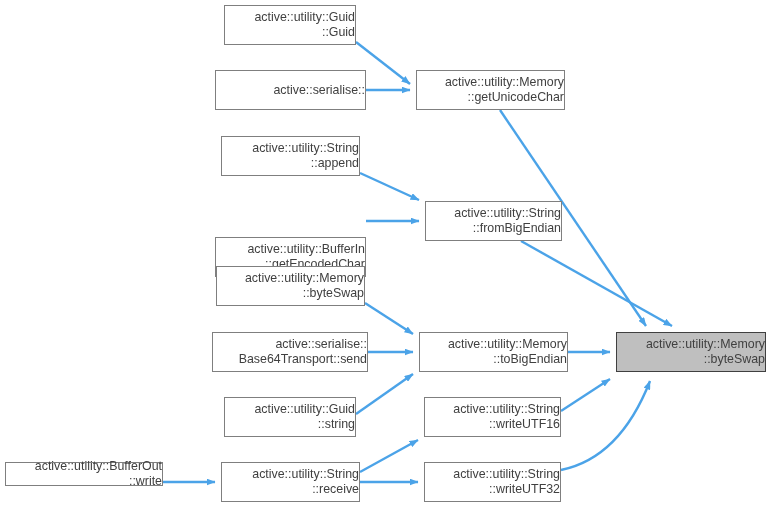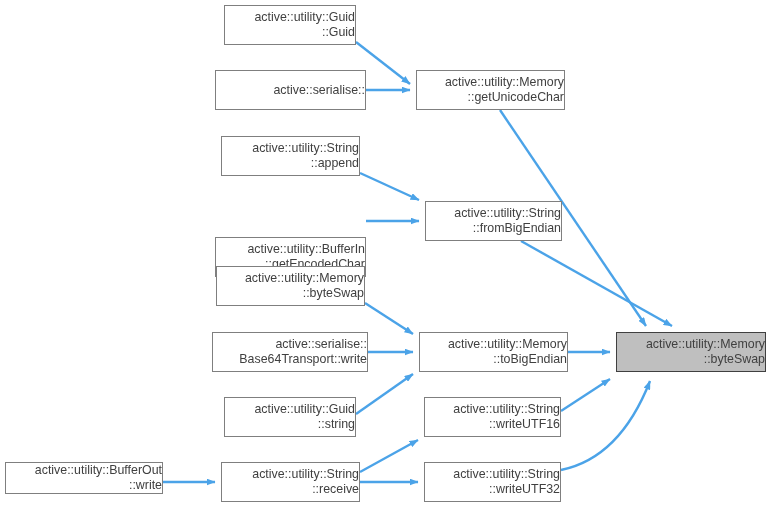--- a/index.html
+++ b/index.html
@@ -92,31 +92,31 @@
       <div class="node" style="left: 215px; top: 201px; width: 151px; height: 40px; margin-top: 36px;">
         <span class="nline">active::utility::BufferIn</span>
         <span class="nline">::getEncodedChar</span>
       </div>
       <div class="node" style="left: 216px; top: 266px; width: 149px; height: 40px;">
         <span class="nline">active::utility::Memory</span>
         <span class="nline">::byteSwap</span>
       </div>
       <div class="node" style="left: 212px; top: 332px; width: 156px; height: 40px;">
         <span class="nline">active::serialise::</span>
-        <span class="nline">Base64Transport::write</span>
+        <span class="nline">Base64Transport::send</span>
       </div>
       <div class="node" style="left: 224px; top: 397px; width: 132px; height: 40px;">
         <span class="nline">active::utility::Guid</span>
         <span class="nline">::string</span>
       </div>
       <div class="node" style="left: 221px; top: 462px; width: 139px; height: 40px;">
         <span class="nline">active::utility::String</span>
         <span class="nline">::receive</span>
       </div>
-      <div class="node" style="left: 5px; top: 462px; width: 158px; height: 32px; padding-left: 48px;">
+      <div class="node" style="left: 5px; top: 462px; width: 158px; height: 24px; padding-left: 48px;">
         <span class="nline">active::utility::BufferOut</span>
         <span class="nline">::write</span>
       </div>
       <div class="node" style="left: 416px; top: 70px; width: 149px; height: 40px;">
         <span class="nline">active::utility::Memory</span>
         <span class="nline">::getUnicodeChar</span>
       </div>
       <div class="node" style="left: 425px; top: 201px; width: 137px; height: 40px;">
         <span class="nline">active::utility::String</span>
         <span class="nline">::fromBigEndian</span>

